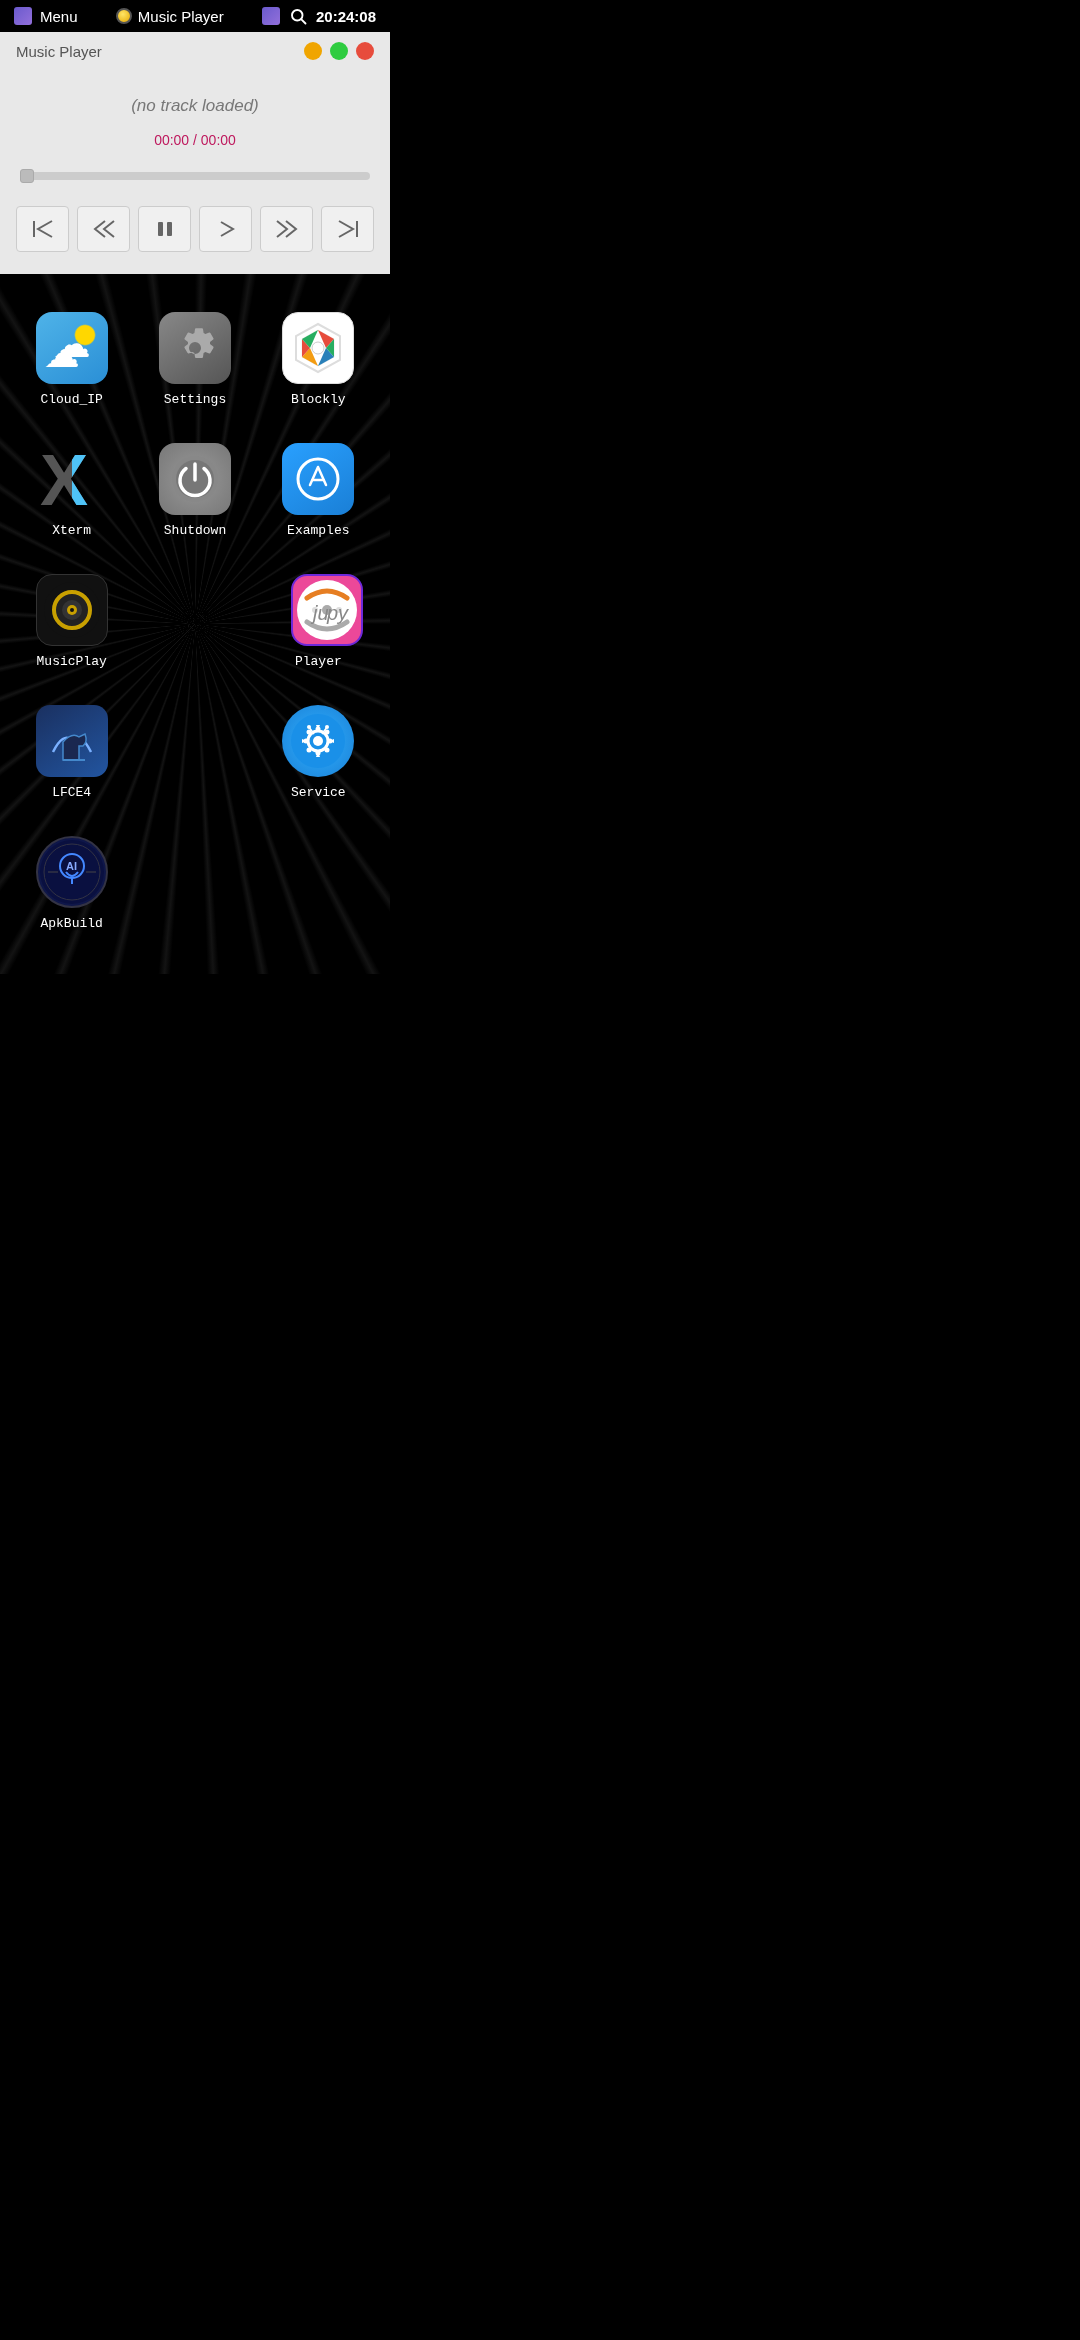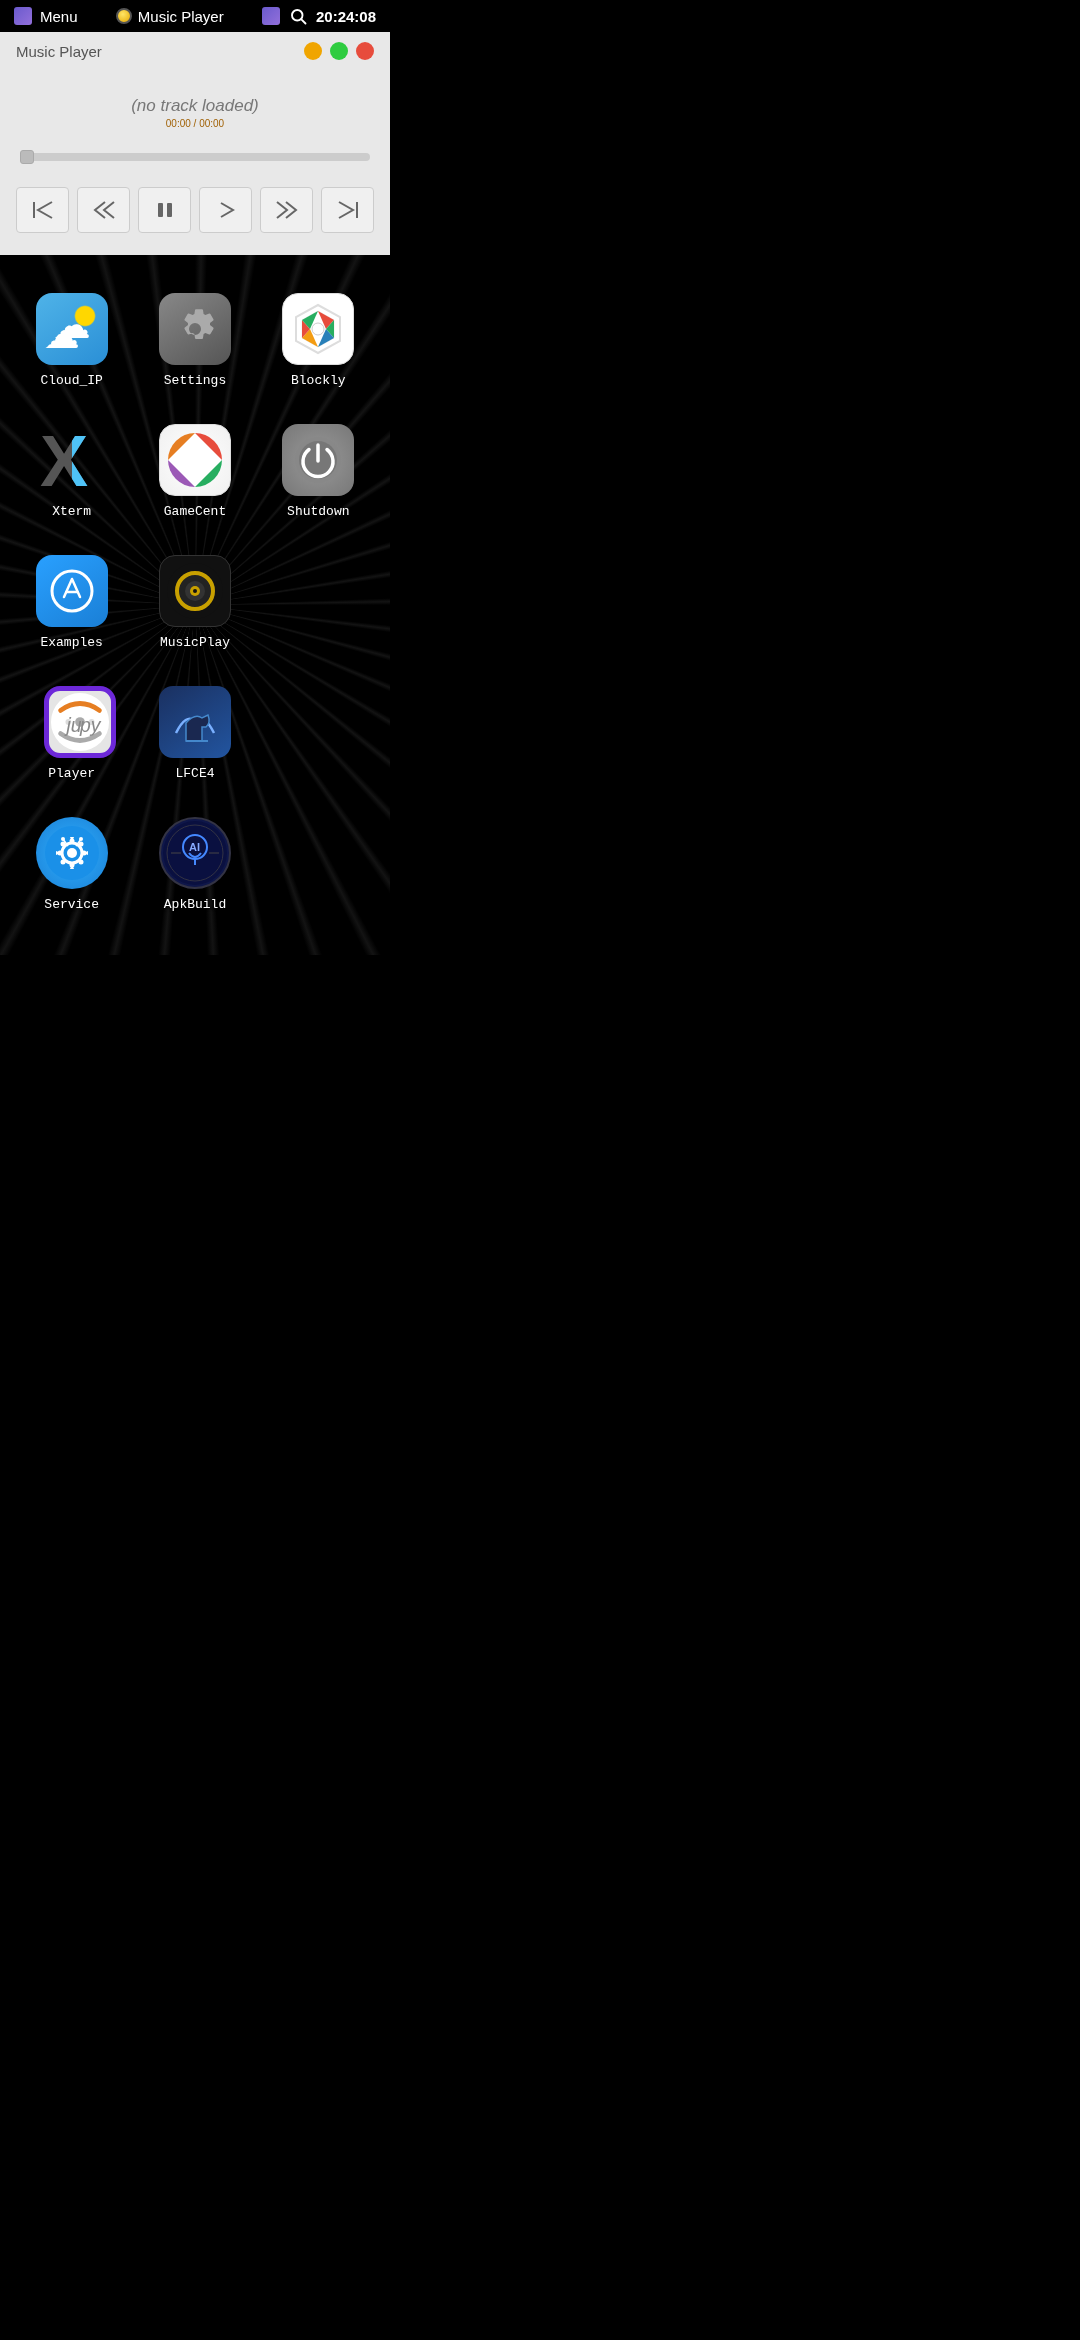--- a/index.html
+++ b/index.html
@@ -110,23 +110,23 @@
     .track-info {
       text-align: center;
       padding: 30px 20px 8px;
     }
     .track-name {
       color: #777;
       font-size: 17px;
       font-style: italic;
     }
     .track-time {
-      color: #a16207;
-      font-size: 10px;
-      margin-top: 2px;
+      color: #be185d;
+      font-size: 14px;
+      margin-top: 16px;
     }
 
     .progress-bar-wrap {
       margin: 16px 20px;
       background: #ccc;
       height: 8px;
       border-radius: 4px;
       position: relative;
     }
     .progress-thumb {
@@ -265,22 +265,22 @@
     }
 
     
     .icon-musicplay {
       background: #111;
       border: 1px solid #333;
     }
 
     
     .icon-jupyter {
-      background: #e5e5e5;
-      border: 5px solid #6d28d9;
+      background: #ec4899;
+      border: 2px solid #6d28d9;
       margin-left: 17px;
     }
 
     
     .icon-lfce4 {
       background: linear-gradient(145deg, #1a3a6b, #2a5ab0);
       border-radius: 14px;
     }
 
     
@@ -427,34 +427,20 @@
           <text x="4" y="62" font-size="72" font-weight="900" fill="#555">X</text>
           <text x="4" y="62" font-size="72" font-weight="900" fill="#4fc3f7" clip-path="url(#right-half)">X</text>
           <clipPath id="right-half">
               <rect x="36" y="0" width="36" height="72"></rect>
             </clipPath>
         </svg>
       </div>
       <span class="app-label">Xterm</span>
     </div>
 
-    <div class="app-item">
-      <div class="app-icon icon-gamecent">
-
-        <svg width="58" height="58" viewBox="0 0 58 58">
-          <circle cx="29" cy="29" r="27" fill="white"></circle>
-          <path d="M29,2 A27,27 0 0,1 56,29 Z" fill="#e74c3c"></path>
-          <path d="M56,29 A27,27 0 0,1 29,56 Z" fill="#27ae60"></path>
-          <path d="M29,56 A27,27 0 0,1 2,29 Z" fill="#9b59b6"></path>
-          <path d="M2,29 A27,27 0 0,1 29,2 Z" fill="#e67e22"></path>
-          <circle cx="29" cy="29" r="10" fill="white"></circle>
-        </svg>
-      </div>
-      <span class="app-label">GameCent</span>
-    </div>
 
     <div class="app-item">
       <div class="app-icon icon-shutdown">
         <svg class="power-svg" viewBox="0 0 50 50" xmlns="http://www.w3.org/2000/svg">
           <circle cx="25" cy="25" r="23" fill="#888"></circle>
           <circle cx="25" cy="25" r="19" fill="#777"></circle>
           <path d="M25 10 L25 26" stroke="white" stroke-width="3.5" stroke-linecap="round"></path>
           <path d="M16 14.5 A15 15 0 1 0 34 14.5" fill="none" stroke="white" stroke-width="3.5" stroke-linecap="round"></path>
         </svg>
       </div>

